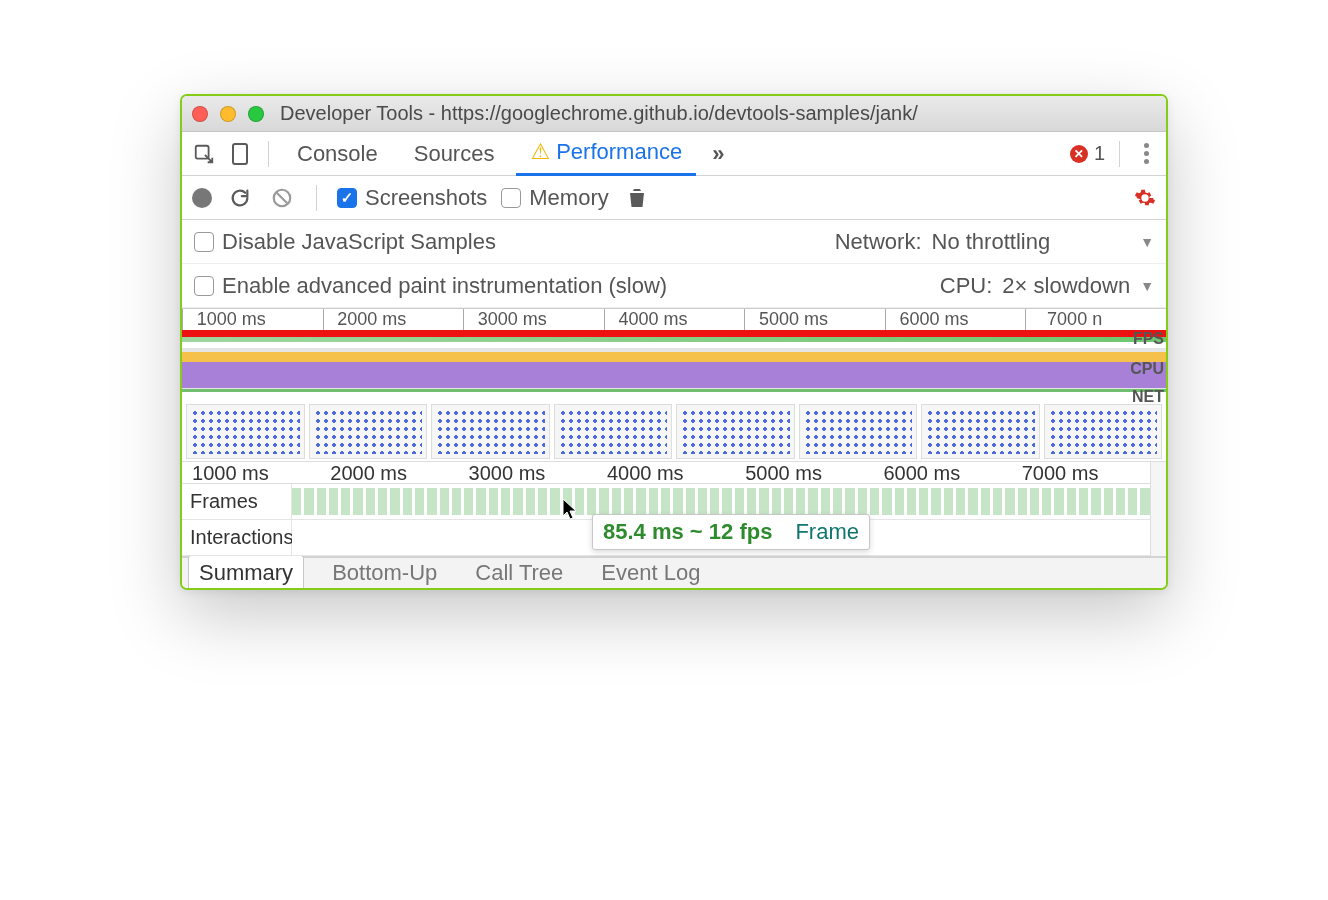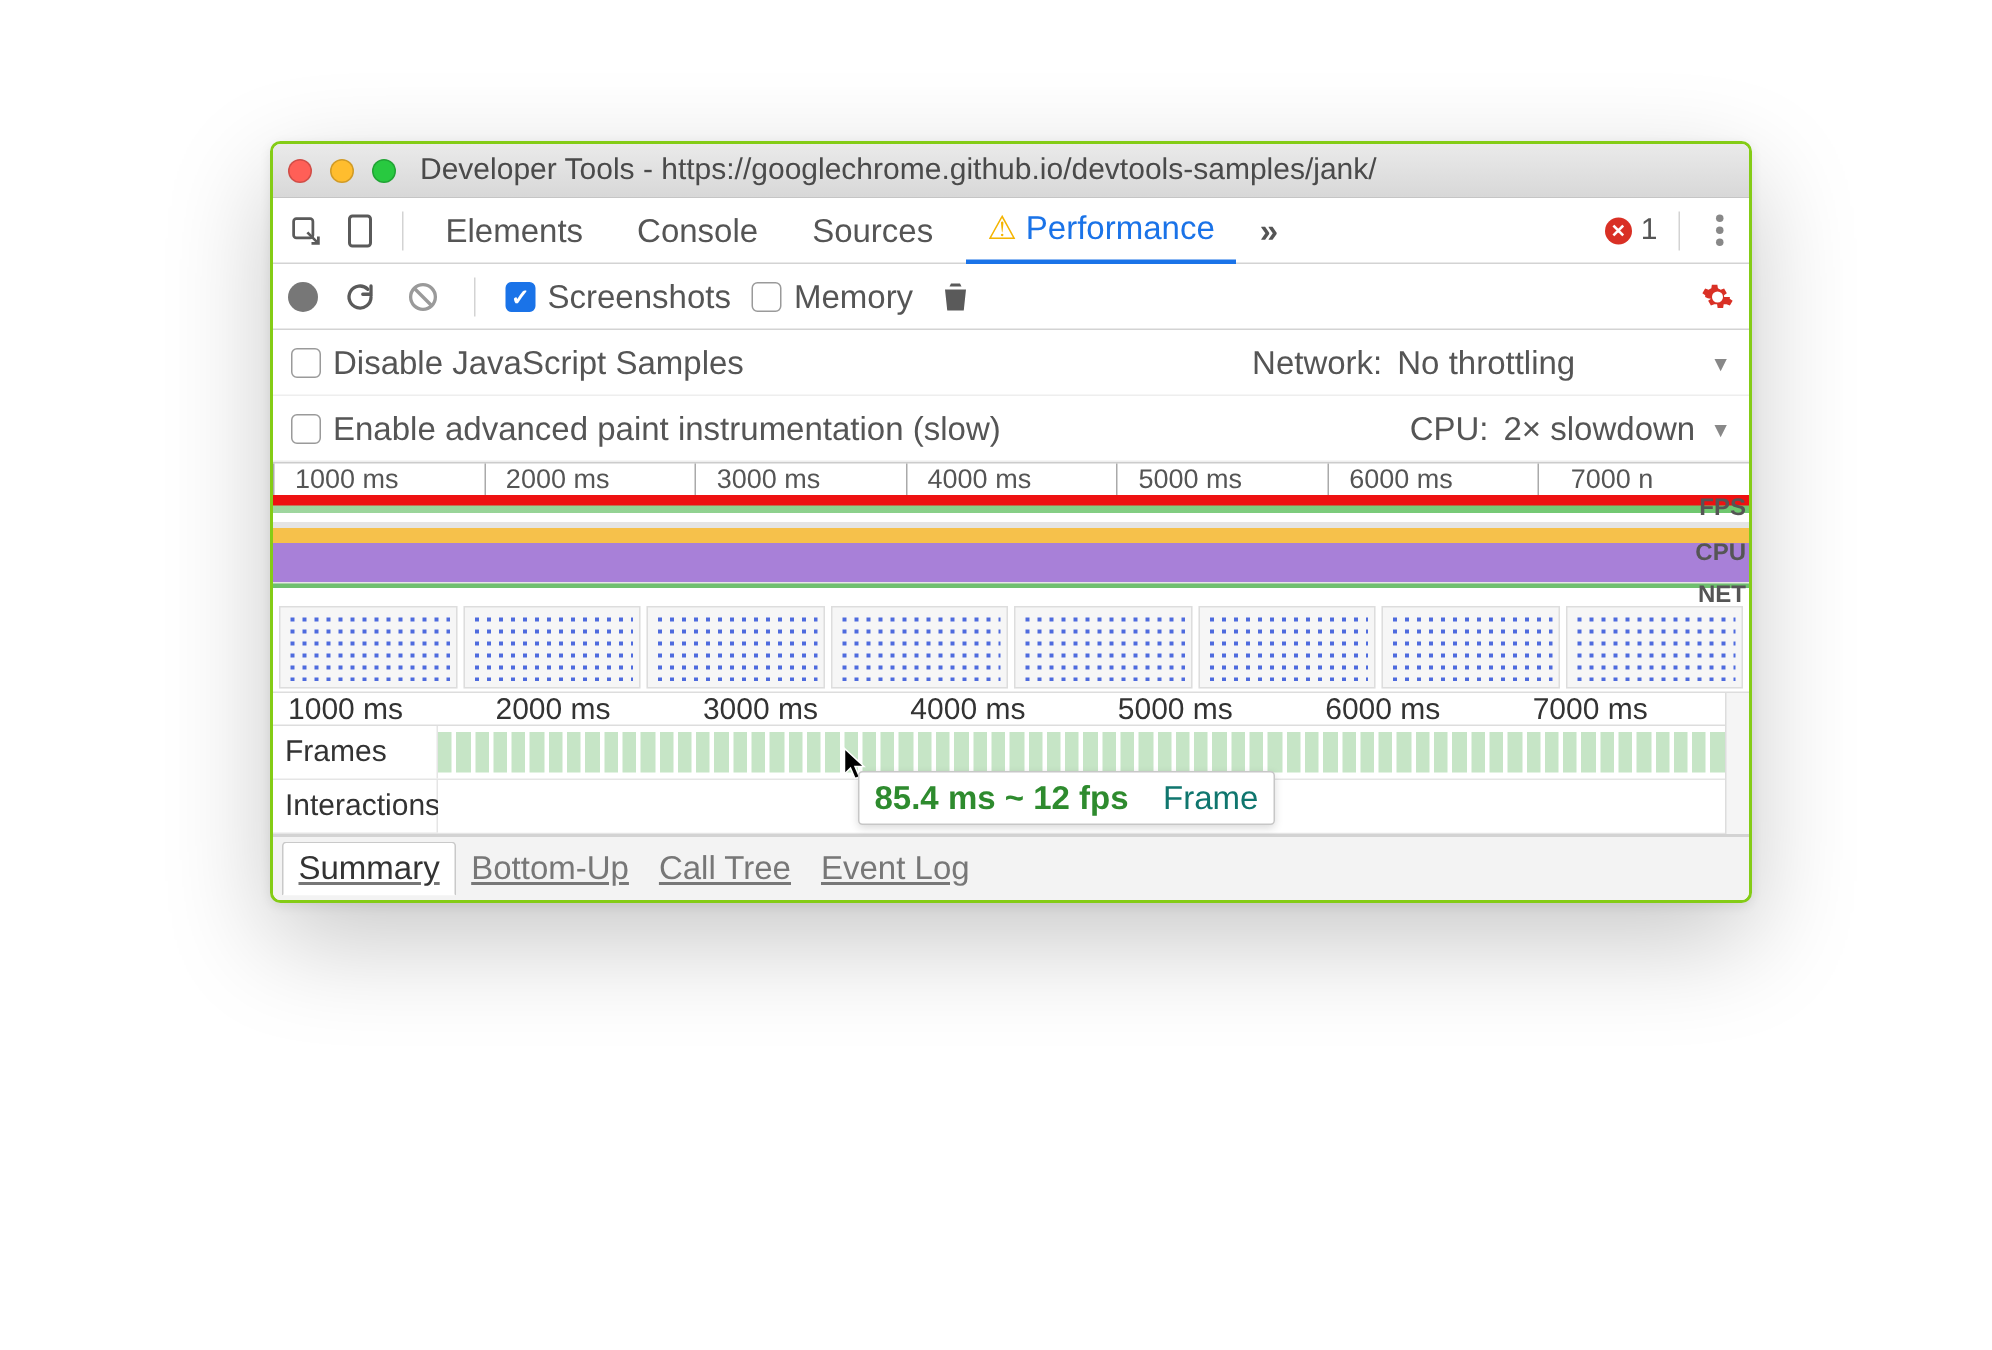--- a/index.html
+++ b/index.html
@@ -124,22 +124,22 @@
   .cursor{position:absolute;font-size:22px;color:#000;pointer-events:none;}
   .tooltip{
     position:absolute;background:#fff;border:1px solid #c7c7c7;border-radius:3px;
     padding:4px 10px;font-size:22px;box-shadow:0 2px 6px rgba(0,0,0,.15);
     display:flex;gap:8px;align-items:baseline;white-space:nowrap;
   }
   .tooltip .metric{color:#2e8b2e;font-weight:600;}
   .tooltip .lbl{color:#0f766e;}
   
   .bottom-tabs{
-    height:44px;border-top:2px solid #d3d3d3;display:flex;align-items:center;
-    padding:0 6px;font-size:22px;color:#777;background:#f3f3f3;text-decoration:underline;
+    height:32px;border-top:2px solid #d3d3d3;display:flex;align-items:center;
+    padding:0 6px;font-size:22px;color:#777;gap:18px;background:#f3f3f3;
   }
   .bottom-tabs .btab{padding:4px 10px;}
   .bottom-tabs .btab.active{background:#fff;border:1px solid #c9c9c9;border-bottom-color:#fff;border-radius:3px 3px 0 0;color:#333;}
   svg{display:block;}
 </style>
 </head>
 <body>
 
 <div class="window">
 
@@ -159,23 +159,20 @@
         <path d="M13 13 L21 21 M21 16 L21 21 L16 21"></path>
       </svg>
     </div>
     <div class="icon-btn">
       <svg width="20" height="24" viewBox="0 0 20 24" fill="none" stroke="#5a5a5a" stroke-width="2">
         <rect x="3" y="2" width="14" height="20" rx="2"></rect>
       </svg>
     </div>
     <div class="vsep"></div>
 
-    <div class="tab">
-        <span>Elements</span>
-      </div>
     <div class="tab">
         <span>Console</span>
       </div>
     <div class="tab">
         <span>Sources</span>
       </div>
     <div class="tab active">
       <span style="color:#f4b400;">⚠</span>
       <span>Performance</span>
     </div>
@@ -398,21 +395,21 @@
           </div>
         <div class="cursor" style="left:380px;top:14px;">
            <svg width="18" height="22" viewBox="0 0 18 22">
               <path d="M1 1 L1 18 L5 14 L8 21 L11 20 L8 13 L14 13 Z" fill="#000" stroke="#fff" stroke-width="1"></path>
             </svg>
         </div>
       </div>
       <div class="track-row interactions-row" style="position:relative;">
         <div class="track-label">Interactions</div>
         <div class="track-content">
-          <div class="tooltip" style="left:280px;top:-6px;gap:23px;">
+          <div class="tooltip" style="left:300px;top:-6px;gap:23px;">
             <span class="metric">85.4 ms ~ 12 fps</span>
             <span class="lbl">Frame</span>
           </div>
         </div>
       </div>
     </div>
     <div class="scrollbar-gutter"></div>
   </div>
 
   <div class="bottom-tabs">

